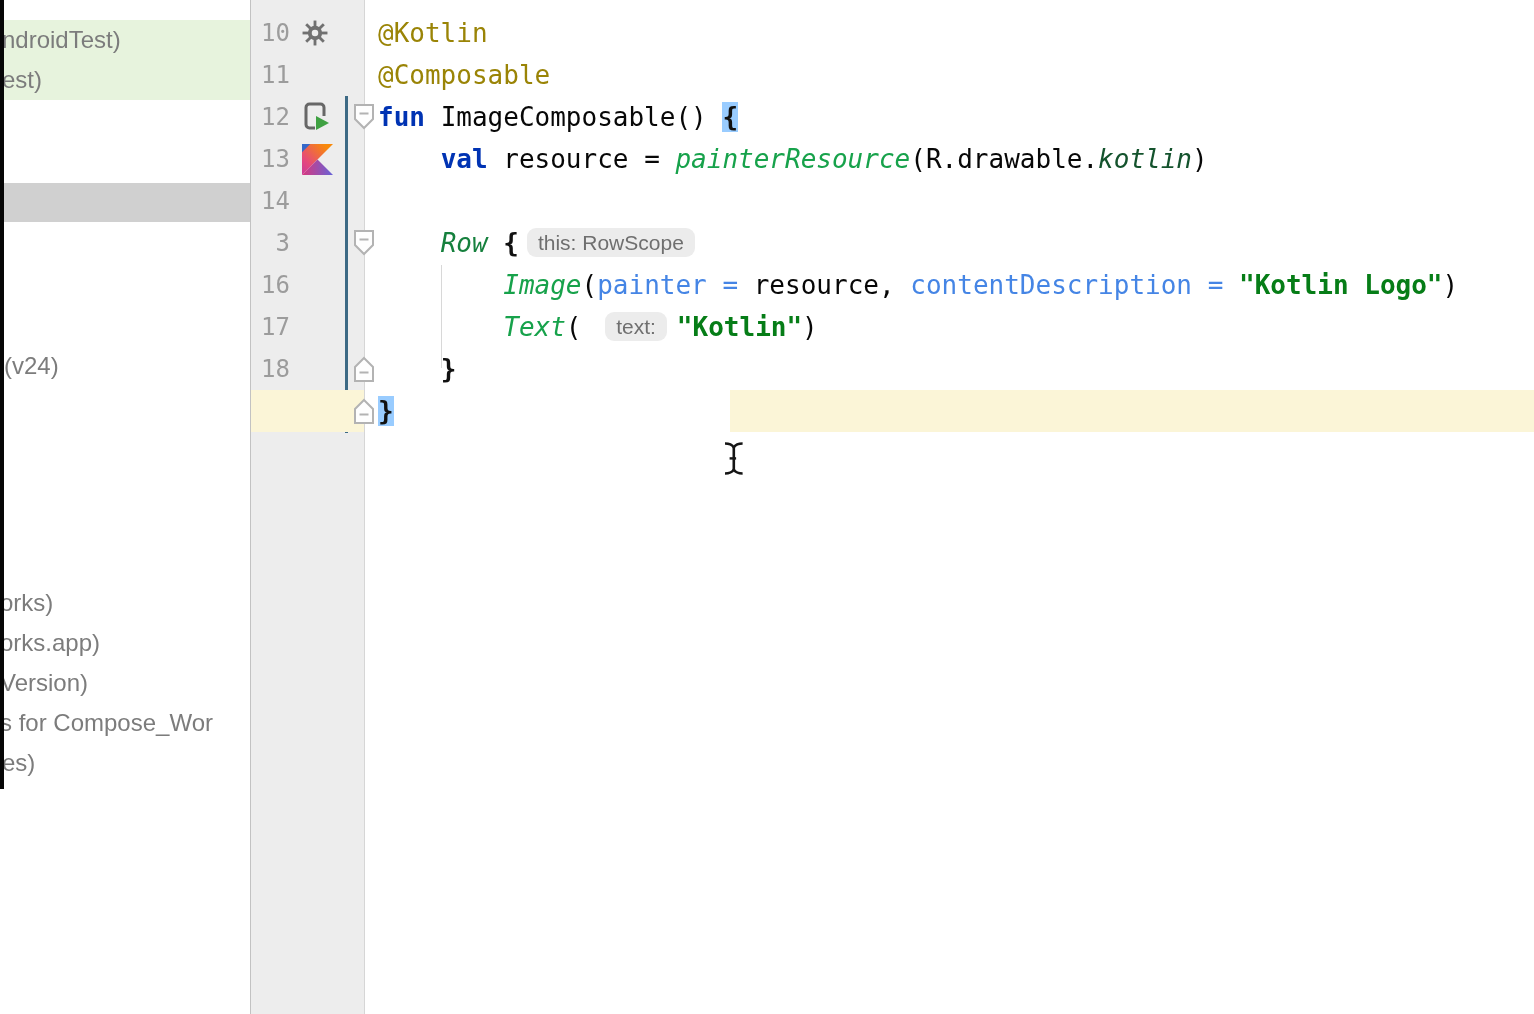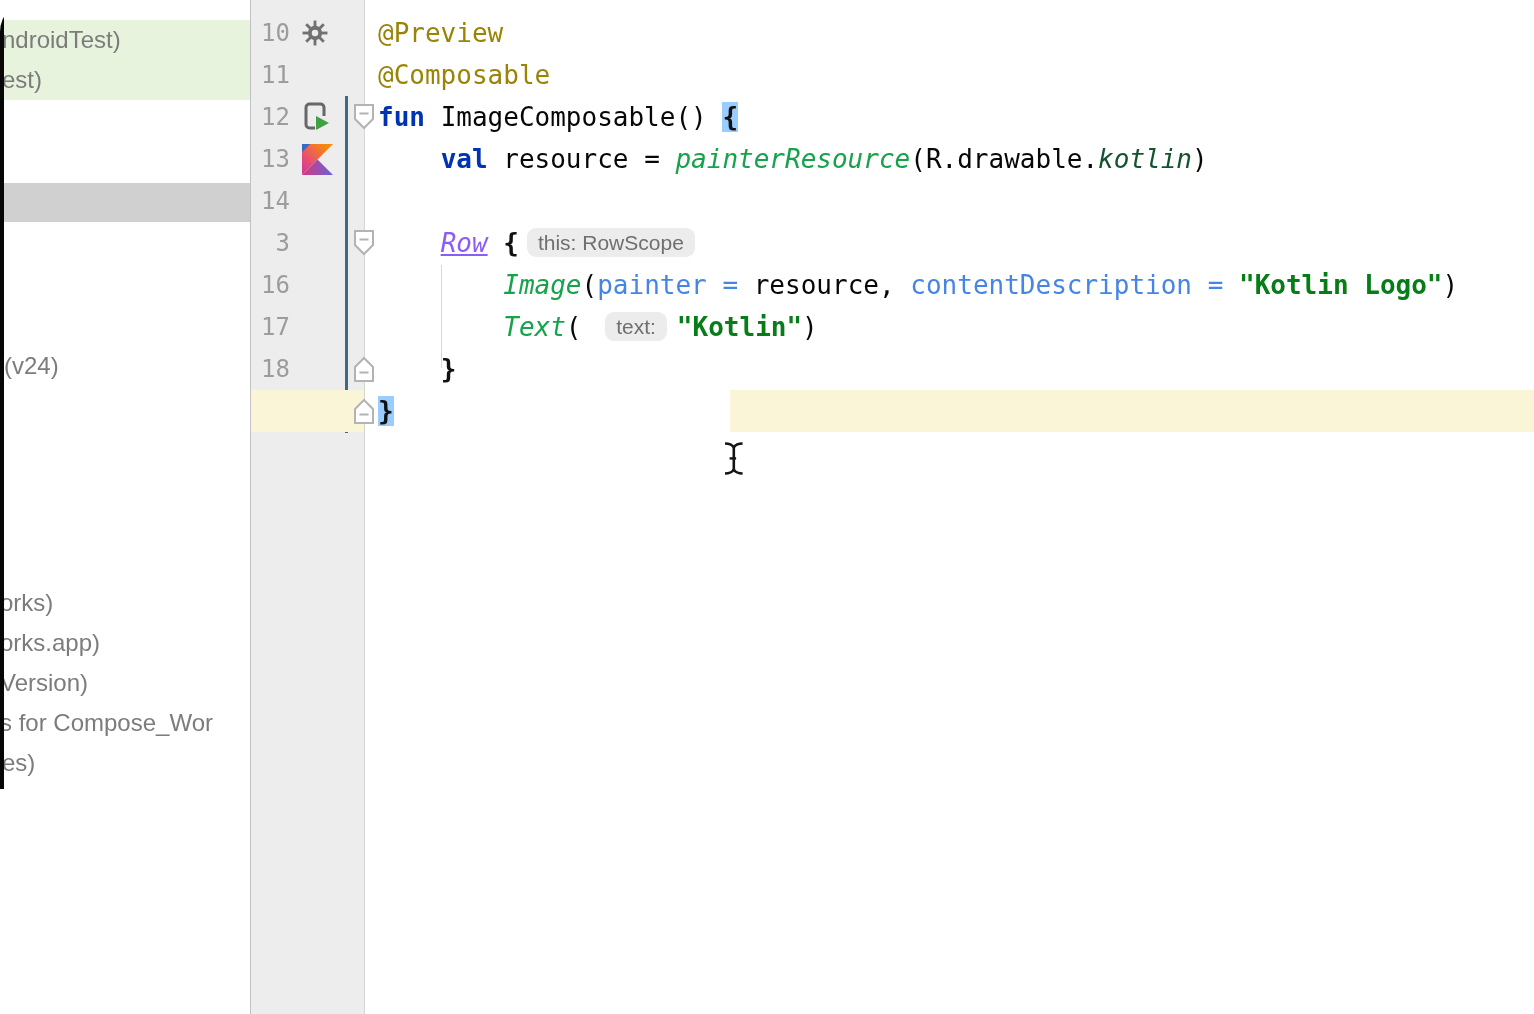--- a/index.html
+++ b/index.html
@@ -1,17 +1,17 @@
 <!DOCTYPE html>
 <html><head>
 <meta charset="utf-8">
 <style>
   html,body{margin:0;padding:0;background:#fff;}
   #screen{position:relative;width:1534px;height:1014px;overflow:hidden;
-          font-family:"Liberation Sans",sans-serif;background:#fff;border-radius:32px;}
+          font-family:"Liberation Sans",sans-serif;background:#fff;}
 
   
   #sidebar{position:absolute;left:0;top:0;width:250px;height:1014px;background:#fff;}
   .side-row{position:absolute;left:0;width:250px;height:40px;line-height:40px;
             font-size:24px;color:#7c7c7c;white-space:nowrap;overflow:hidden;}
   .side-row.green{background:#e7f3dd;}
   .side-row.gray{background:#d0d0d0;}
   #edge-strip{position:absolute;left:0;top:0;width:4px;height:789px;background:#060606;z-index:40;}
 
   
@@ -29,21 +29,21 @@
   #editor{position:absolute;left:365px;top:0;right:0;height:1014px;background:#fff;}
   .cur-line-band{position:absolute;background:#fbf5d7;height:42px;top:390px;}
   #band-editor{left:365px;width:1169px;}
   #band-gutter{left:251px;width:113px;z-index:2;}
   .code-line{position:absolute;left:378px;height:42px;line-height:42px;white-space:pre;
              font-family:"DejaVu Sans Mono",monospace;font-size:26px;color:#070707;z-index:5;}
   .seg-ann{color:#9a8406;}
   .seg-kw{color:#0033b3;font-weight:700;}
   .seg-plain{color:#070707;}
   .seg-call{color:#17a24b;font-style:italic;}
-  .seg-call-underline{color:#8b5cf6;font-style:italic;text-decoration:underline;}
+  .seg-call-underline{color:#15803d;font-style:italic;}
   .seg-field{color:#14532d;font-style:italic;}
   .seg-named{color:#4585e5;}
   .seg-str{color:#067d17;font-weight:700;}
   .seg-brace{font-weight:700;color:#111;}
   .seg-brace-hi{font-weight:700;color:#111;background:#99ccff;}
   .seg-chip{display:inline-block;vertical-align:middle;height:29px;line-height:29px;
             margin:0 10px 4px 8px;padding:0 11px;border-radius:9px;background:#ececec;
             color:#6f6f6f;font-family:"Liberation Sans",sans-serif;font-size:21px;
             font-style:normal;font-weight:400;white-space:nowrap;}
   #indent-guide{position:absolute;left:441px;top:265px;width:1px;height:103px;background:#d8d8d8;z-index:4;}
@@ -88,21 +88,21 @@
          <polygon points="11,3 20,12 20,26 2,26 2,12" fill="#fefefe" stroke="#b3b3b3" stroke-width="2"></polygon>
          <line x1="6.5" y1="17.5" x2="15.5" y2="17.5" stroke="#b3b3b3" stroke-width="2"></line>
         </svg></div>
     </div>
 
   <div id="editor">
     <div class="cur-line-band" id="band-editor"></div>
   </div>
   <div id="indent-guide"></div>
   <div id="code-lines">
-      <div class="code-line" style="top: 12px;"><span class="seg-ann">@Preview</span></div>
+      <div class="code-line" style="top: 12px;"><span class="seg-ann">@Kotlin</span></div>
       <div class="code-line" style="top: 54px;"><span class="seg-ann">@Composable</span></div>
       <div class="code-line" style="top: 96px;"><span class="seg-kw">fun </span><span class="seg-plain">ImageComposable() </span><span class="seg-brace-hi">{</span></div>
       <div class="code-line" style="top: 138px;"><span class="seg-plain">    </span><span class="seg-kw">val </span><span class="seg-plain">resource = </span><span class="seg-call">painterResource</span><span class="seg-plain">(R.drawable.</span><span class="seg-field">kotlin</span><span class="seg-plain">)</span></div>
       <div class="code-line" style="top: 180px;"></div>
       <div class="code-line" style="top: 222px;"><span class="seg-plain">    </span><span class="seg-call-underline">Row</span><span class="seg-plain"> </span><span class="seg-brace">{</span><span class="seg-chip">this: RowScope</span></div>
       <div class="code-line" style="top: 264px;"><span class="seg-plain">        </span><span class="seg-call">Image</span><span class="seg-plain">(</span><span class="seg-named">painter = </span><span class="seg-plain">resource, </span><span class="seg-named">contentDescription = </span><span class="seg-str">"Kotlin Logo"</span><span class="seg-plain">)</span></div>
       <div class="code-line" style="top: 306px;"><span class="seg-plain">        </span><span class="seg-call">Text</span><span class="seg-plain">( </span><span class="seg-chip">text:</span><span class="seg-str">"Kotlin"</span><span class="seg-plain">)</span></div>
       <div class="code-line" style="top: 348px;"><span class="seg-plain">    </span><span class="seg-brace">}</span></div>
       <div class="code-line" style="top: 390px;"><span class="seg-brace-hi">}</span></div>
     </div>

